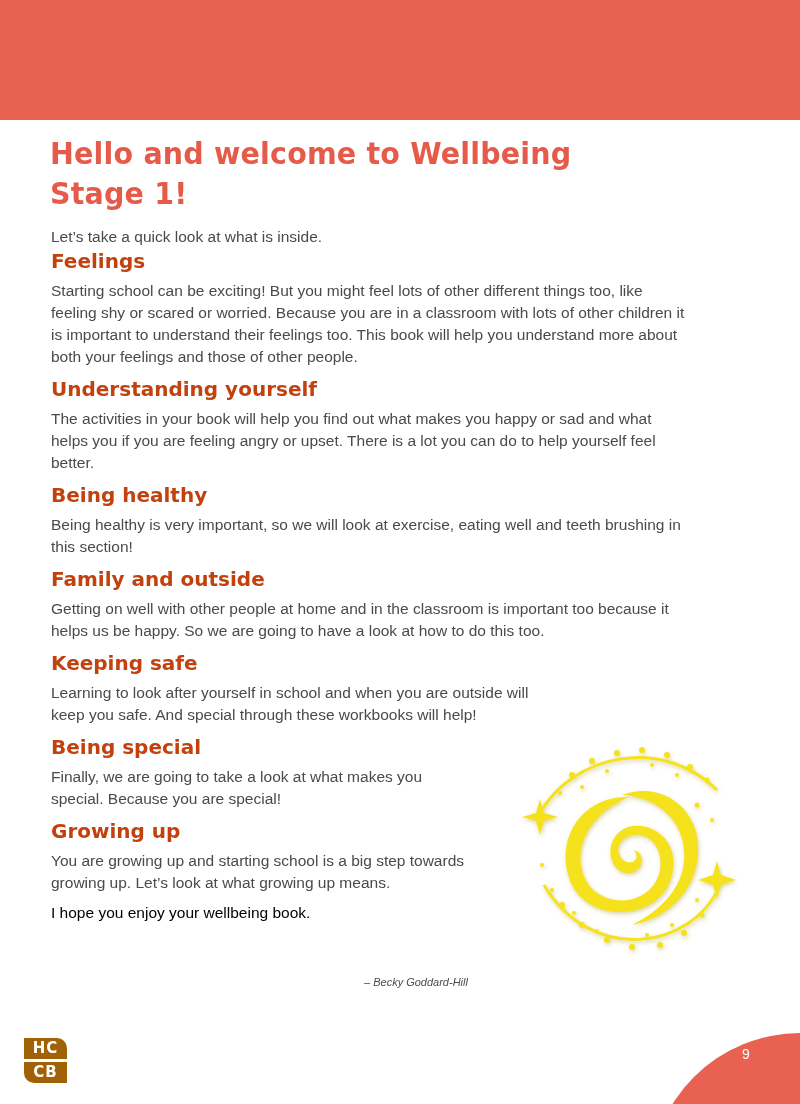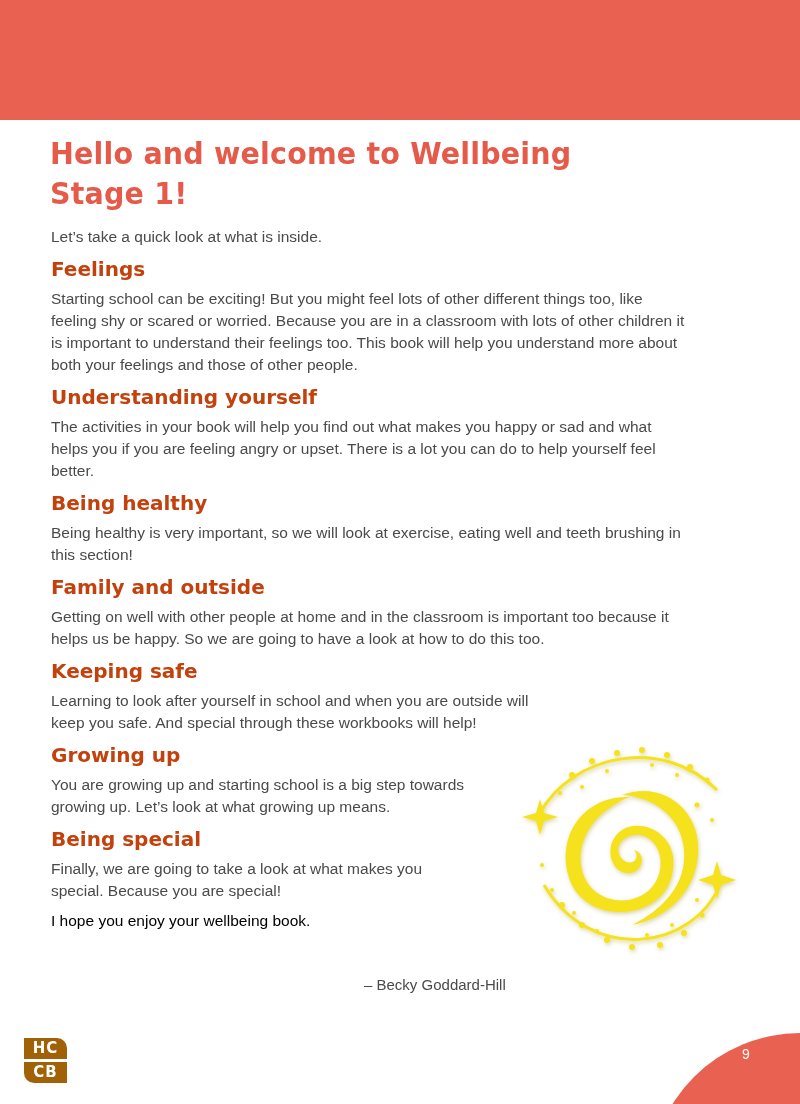--- a/index.html
+++ b/index.html
@@ -19,33 +19,33 @@
     color:#e65a4a; letter-spacing:0.2px;
     transform:scaleX(0.92); transform-origin:left top;
     margin:0;
   }
   .content {
     position:absolute; left:51px; top:226px; width:700px;
   }
   .intro, .para {
     font-size:15.5px; line-height:22px; color:#4a4a4a; margin:0;
   }
-  .intro { margin-bottom:8px; }
+  .intro { }
   .sec-heading {
     font-size:20px; font-weight:bold; color:#c2410c; margin:0 0 6px 0;
     line-height:26px; font-family:"DejaVu Sans", sans-serif;
     font-weight:600;
   }
   .section { margin-bottom:8px; }
   .para { white-space:pre-line; }
   .closing { margin-top:4px; }
   .closing p { margin:0 0 6px 0; font-size:15.5px; line-height:22px; color:#000000; }
   .signature {
     position:absolute; left:364px; top:976px;
-    font-size:15px; color:#4a4a4a;
+    font-size:11px; font-style:italic; color:#4a4a4a;
   }
   .swirl {
     position:absolute; left:512px; top:735px; width:236px; height:232px;
   }
   .logo {
     position:absolute; left:24px; top:1038px; width:43px; height:46px;
   }
   .logo .row {
     background:#a16207; color:#fff; font-weight:bold; font-size:15px;
     height:21px; line-height:21px; text-align:center; letter-spacing:1px;
@@ -97,28 +97,28 @@
     <h2 class="sec-heading">Family and outside</h2>
     <p class="para">Getting on well with other people at home and in the classroom is important too because it
 helps us be happy. So we are going to have a look at how to do this too.</p>
   </div>
   <div class="section">
     <h2 class="sec-heading">Keeping safe</h2>
     <p class="para">Learning to look after yourself in school and when you are outside will
 keep you safe. And special through these workbooks will help!</p>
   </div>
   <div class="section">
+    <h2 class="sec-heading">Being special</h2>
+    <p class="para">Finally, we are going to take a look at what makes you
+special. Because you are special!</p>
+  </div>
+  <div class="section">
     <h2 class="sec-heading">Growing up</h2>
     <p class="para">You are growing up and starting school is a big step towards
 growing up. Let’s look at what growing up means.</p>
-  </div>
-  <div class="section">
-    <h2 class="sec-heading">Being special</h2>
-    <p class="para">Finally, we are going to take a look at what makes you
-special. Because you are special!</p>
   </div>
 
   <div class="closing">
     <p>I hope you enjoy your wellbeing book.</p>
   </div>
 </div>
 
 <div class="signature">– Becky Goddard-Hill</div>
 
 <svg class="swirl" viewBox="0 0 236 232">

